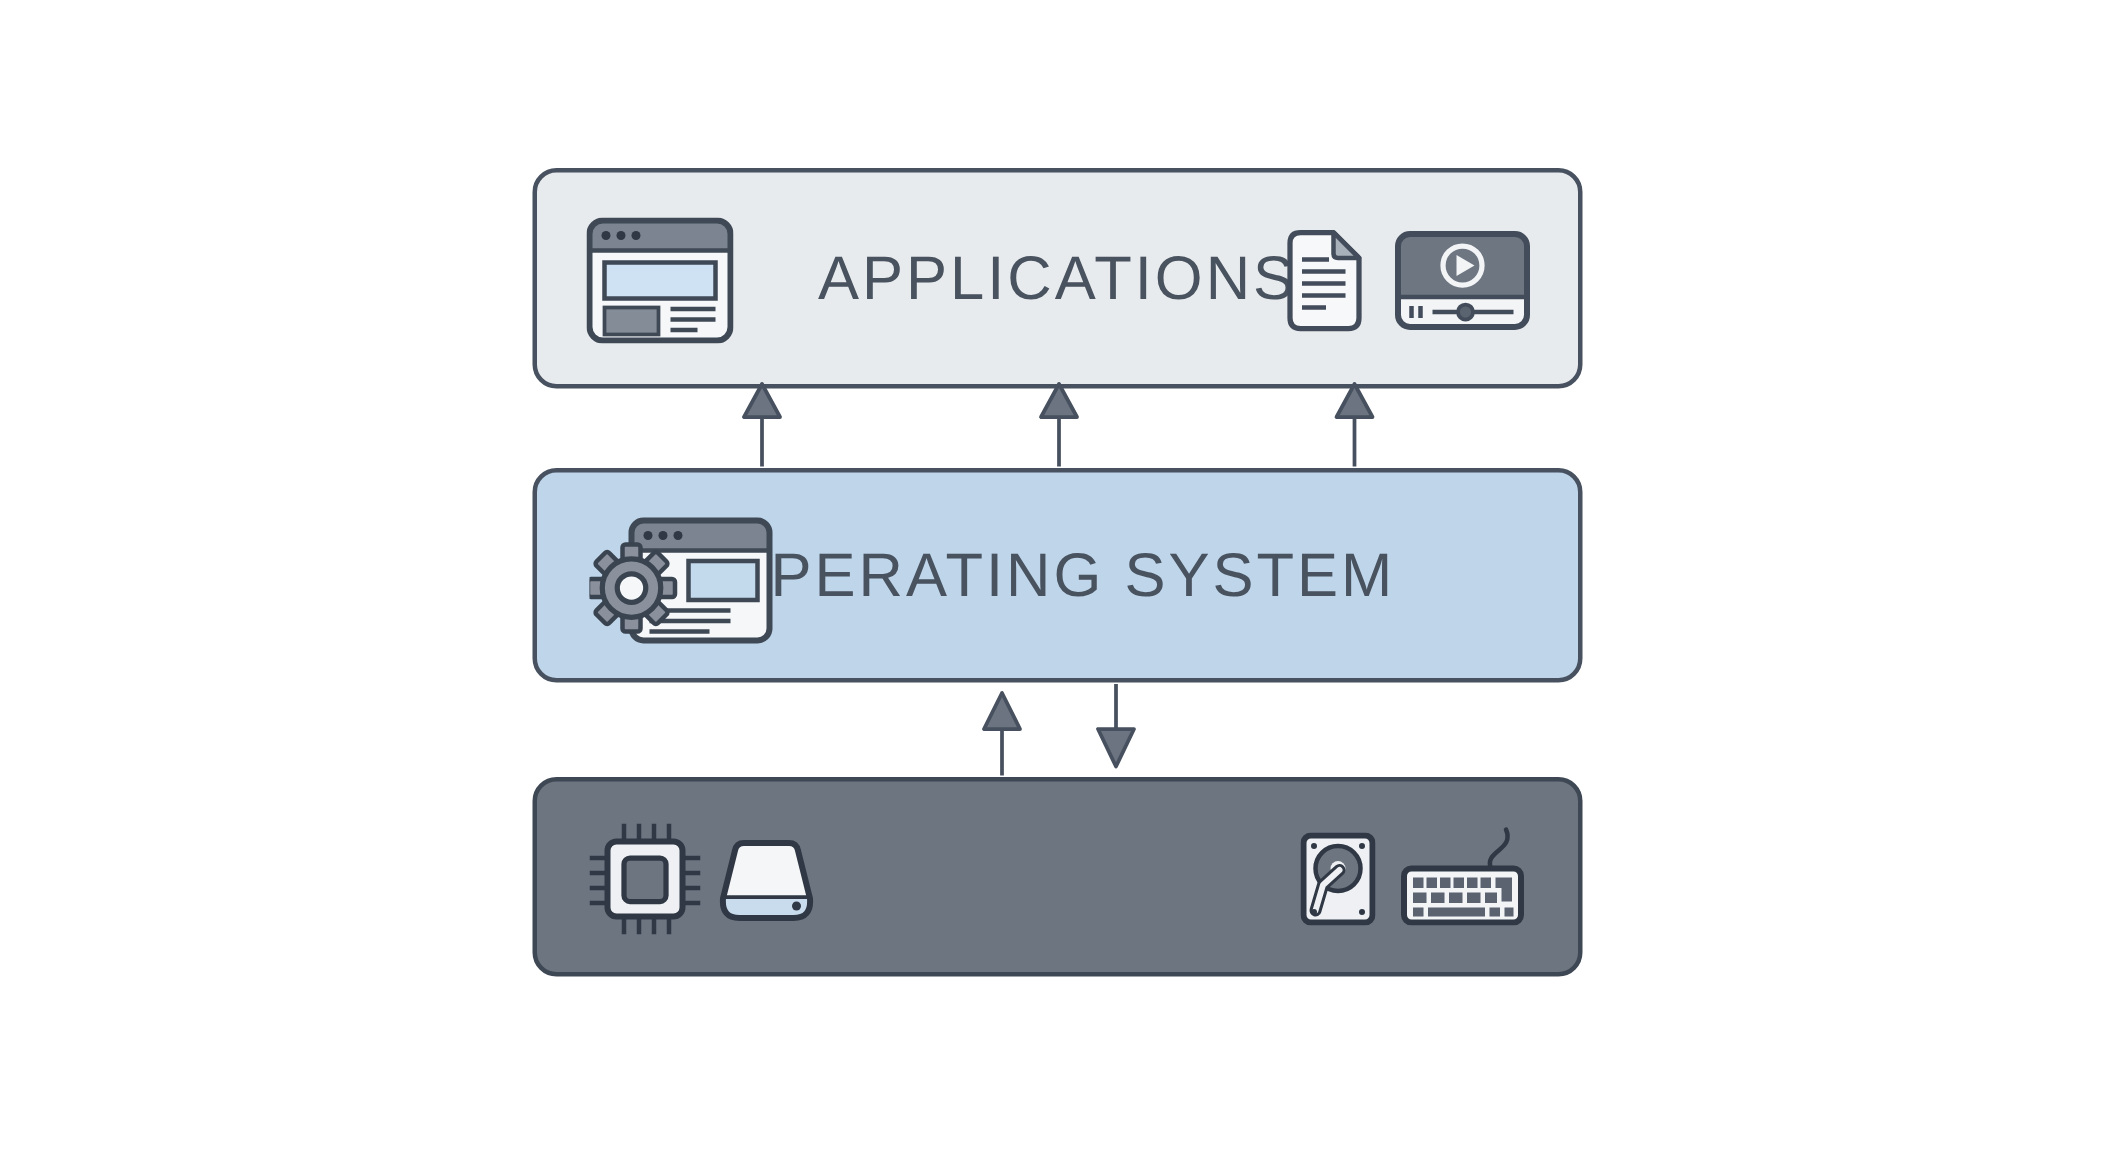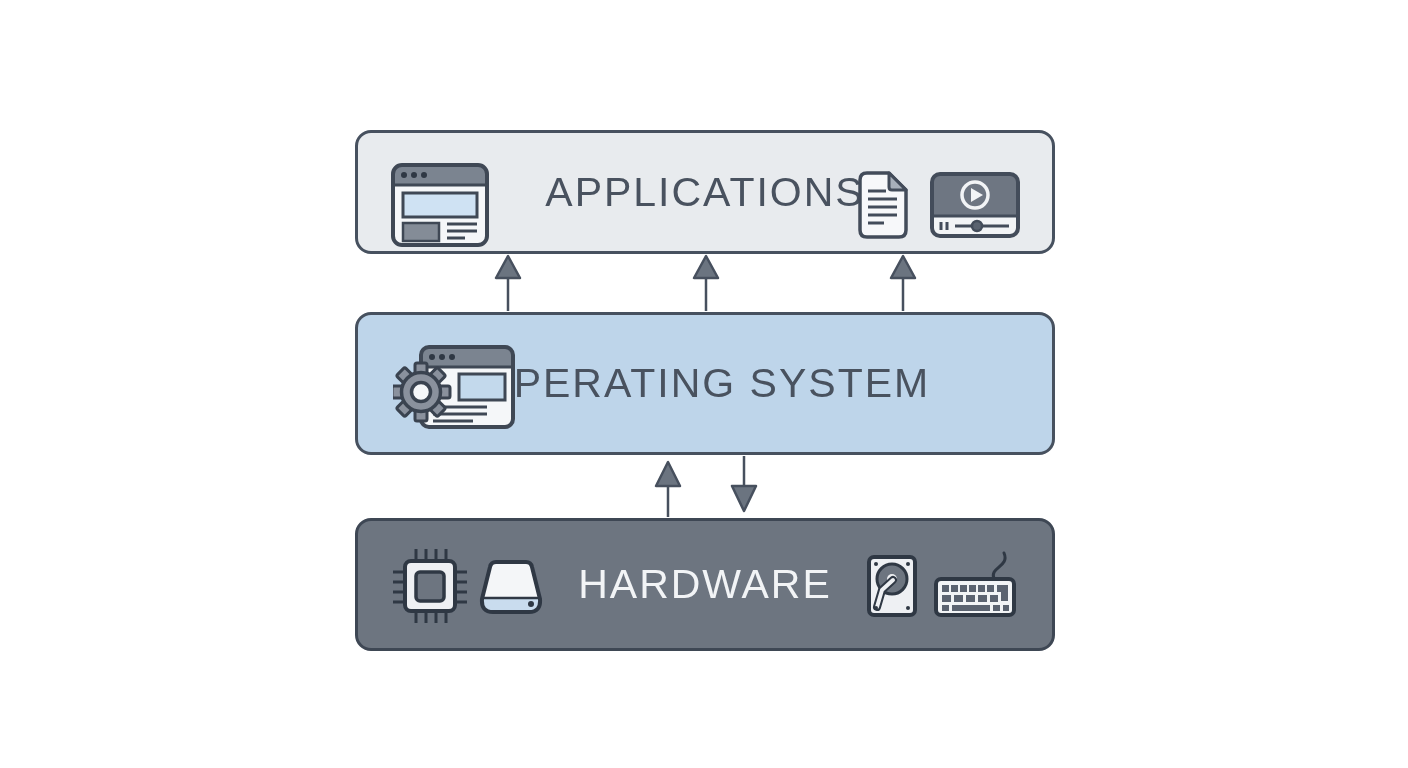--- a/index.html
+++ b/index.html
@@ -5,21 +5,21 @@
   html,body{margin:0;padding:0;background:#ffffff;}
   .canvas{
     position:relative;width:1408px;height:768px;background:#ffffff;overflow:hidden;
     font-family:"Liberation Sans", sans-serif;
   }
   .layer-box{
     position:absolute;left:355px;width:700px;box-sizing:border-box;
     border:3px solid #47515f;border-radius:16px;
     display:flex;align-items:center;justify-content:center;
   }
-  .apps-box{top:130px;height:124px;background:#e8ebee;}
+  .apps-box{top:112px;height:147px;background:#e8ebee;}
   .os-box{top:312px;height:143px;background:#bed5ea;}
   .hw-box{top:518px;height:133px;background:#6d7580;border-color:#3e4754;}
   .layer-label{
     font-size:41px;font-weight:400;letter-spacing:2px;color:#49525f;
     white-space:nowrap;user-select:none;
   }
   .hw-box .layer-label{color:#f2f4f6;}
   .icon{position:absolute;display:block;line-height:0;}
   .arrows{position:absolute;left:0;top:0;pointer-events:none;}
 </style>
@@ -133,21 +133,20 @@
     </span>
     <span class="icon" style="left:121px;top:39px;">
       <svg width="64" height="54" viewBox="0 0 64 54">
         <path d="M17,2 H47 Q52,2 53,7 L61,39 Q62,52 50,52 H14 Q2,52 3,39 L11,7 Q12,2 17,2 Z" fill="#f4f6f8"></path>
         <path d="M4,38 H60 Q60,51 49,51 H15 Q4,51 4,38 Z" fill="#c9dcee"></path>
         <path d="M17,2 H47 Q52,2 53,7 L61,39 Q62,52 50,52 H14 Q2,52 3,39 L11,7 Q12,2 17,2 Z" fill="none" stroke="#2f3844" stroke-width="4" stroke-linejoin="round"></path>
         <line x1="4" y1="38" x2="60" y2="38" stroke="#2f3844" stroke-width="2.5"></line>
         <circle cx="52" cy="44" r="3" fill="#2f3844"></circle>
       </svg>
     </span>
-    <h2 class="layer-label">HARDWARE</h2>
     <span class="icon" style="left:509px;top:34px;">
       <svg width="50" height="62" viewBox="0 0 50 62">
         <rect x="2" y="2" width="46" height="58" rx="5" fill="#eef0f3" stroke="#2f3844" stroke-width="4"></rect>
         <circle cx="25" cy="24" r="15" fill="#6d7580" stroke="#2f3844" stroke-width="3"></circle>
         <circle cx="25" cy="24" r="5" fill="#eef0f3"></circle>
         <path d="M10,52 L15,35 L26,25" fill="none" stroke="#2f3844" stroke-width="8" stroke-linejoin="round" stroke-linecap="round"></path>
         <path d="M10,52 L15,35 L26,25" fill="none" stroke="#eef0f3" stroke-width="4" stroke-linejoin="round" stroke-linecap="round"></path>
         <circle cx="9" cy="9" r="2" fill="#2f3844"></circle>
           <circle cx="41" cy="9" r="2" fill="#2f3844"></circle>
         <circle cx="9" cy="53" r="2" fill="#2f3844"></circle>

